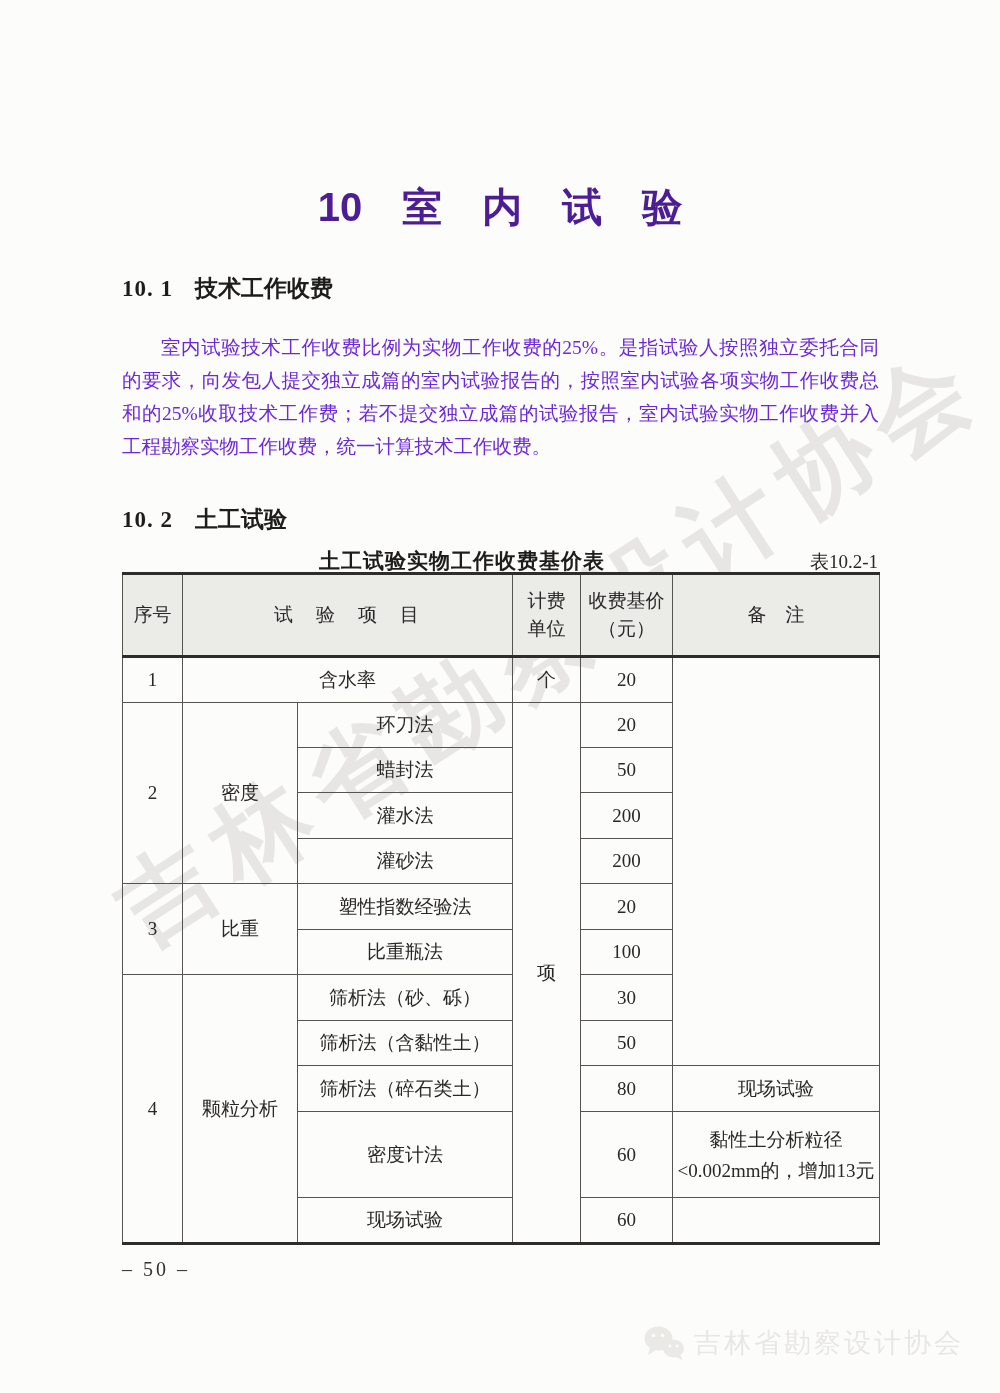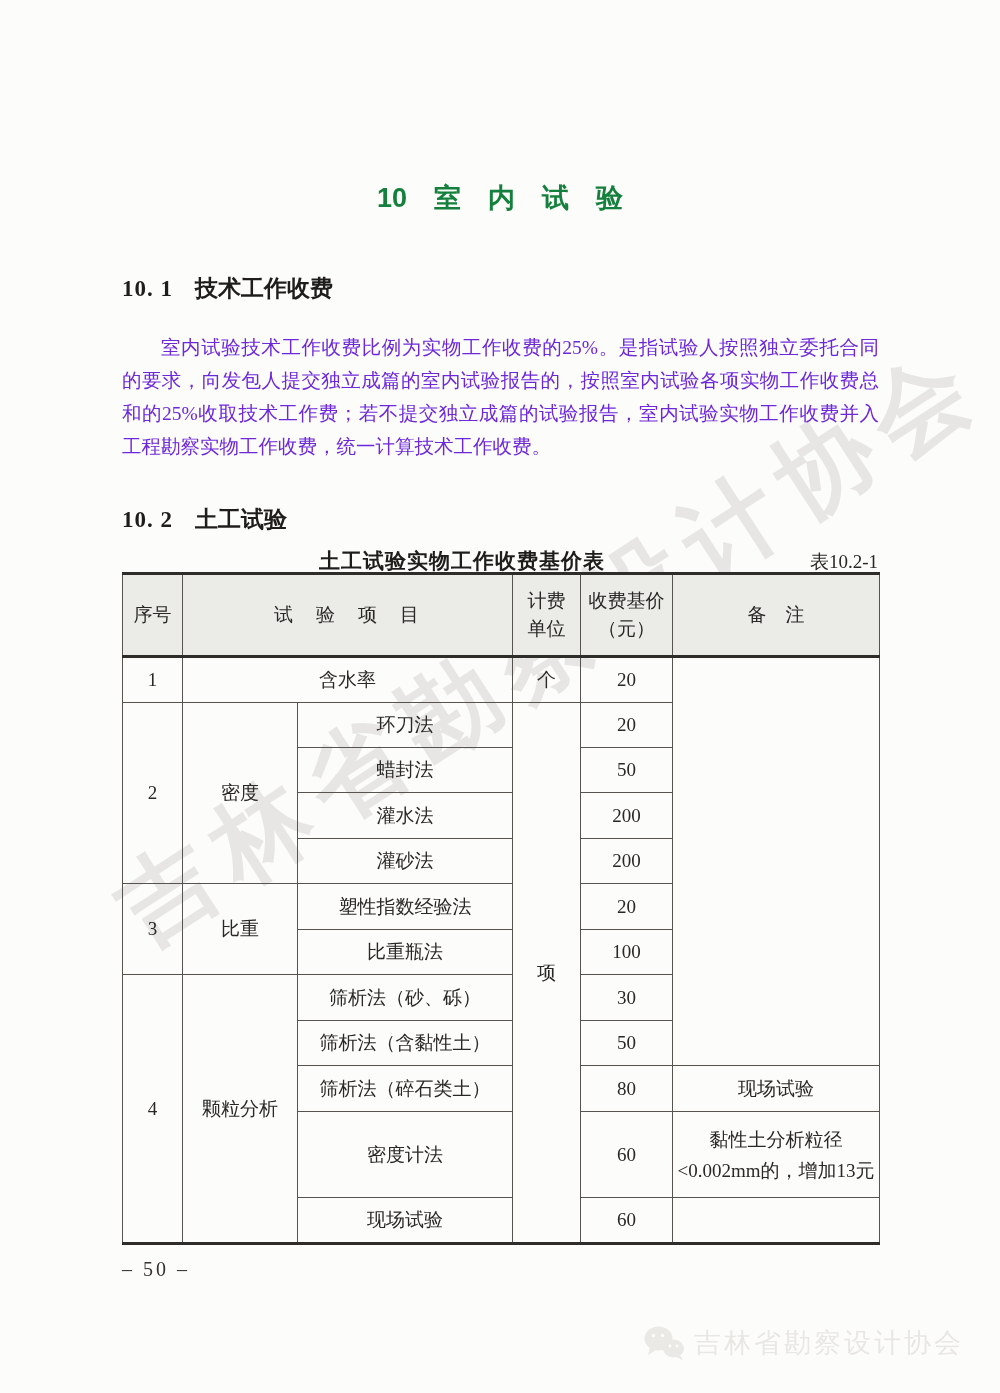--- a/index.html
+++ b/index.html
@@ -25,21 +25,21 @@
     transform:rotate(-33deg);
     transform-origin:0 50%;
     z-index:0;
     pointer-events:none;
   }
   
   .chapter-title {
     position:absolute; left:0; top:180px; width:1000px;
     text-align:center;
     font-family:"Liberation Sans","DejaVu Sans",sans-serif;
-    font-weight:bold; font-size:27px; color:#15803d;
+    font-weight:bold; font-size:40px; color:#4c1d95;
     z-index:1;
   }
   .sec-heading {
     position:absolute; left:122px;
     font-family:Liberation Serif, serif;
     font-weight:bold; font-size:23px; color:#1f1d1b;
     z-index:1;
     text-align:center;
   }
   .sec-heading .sec-num { margin-right:22px; letter-spacing:1px; }

